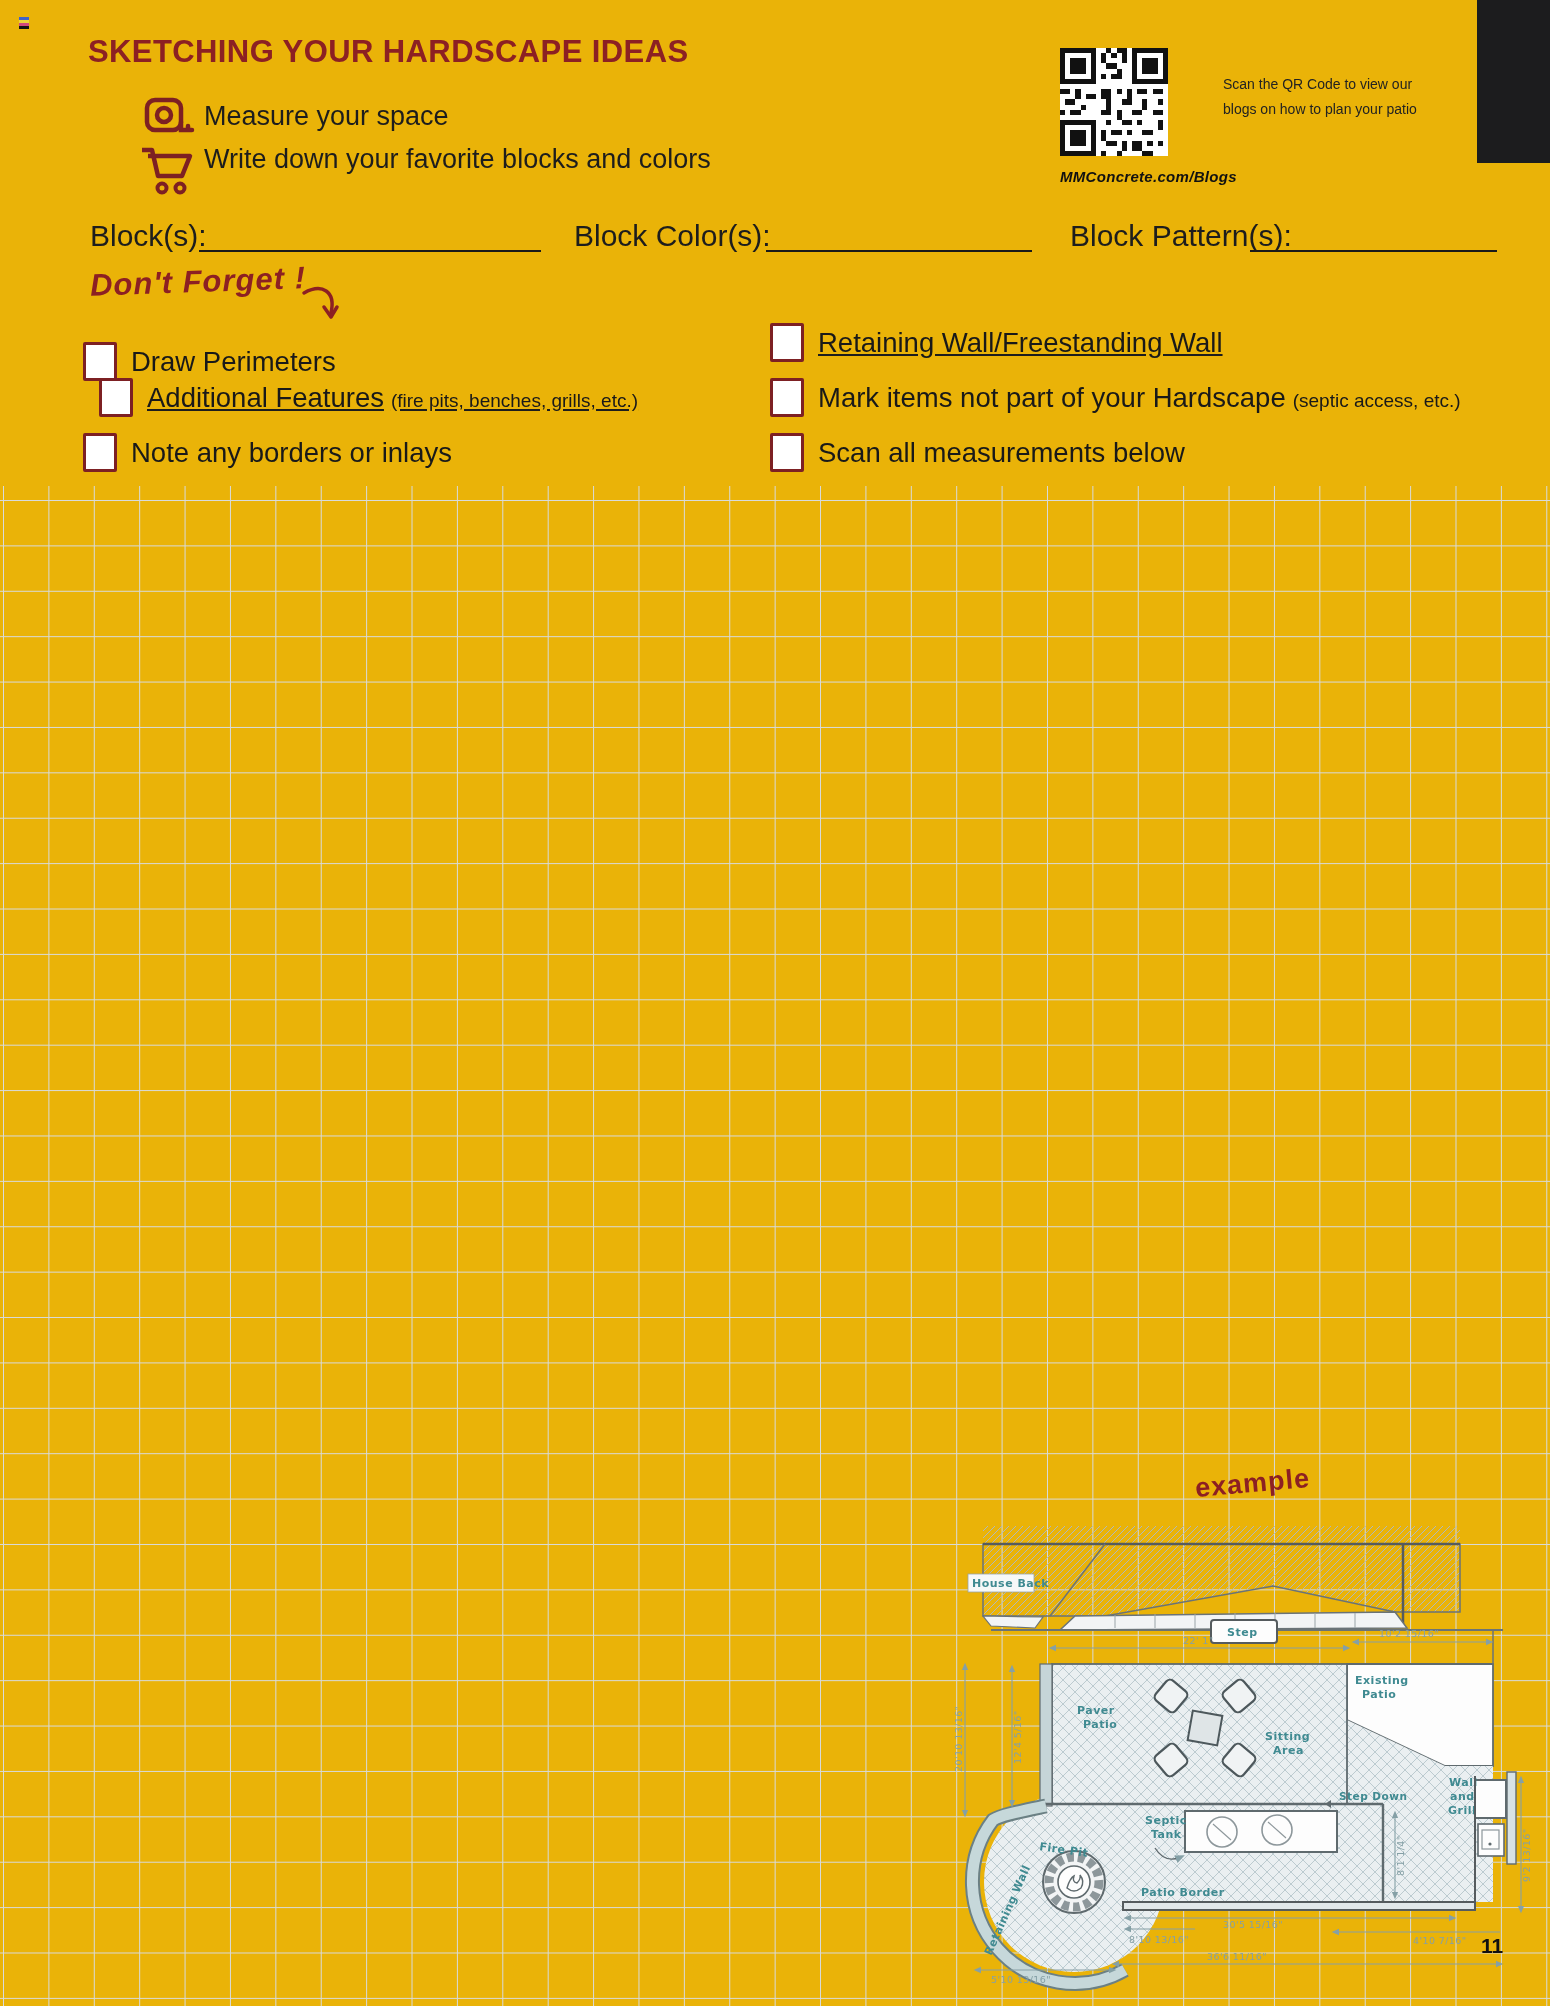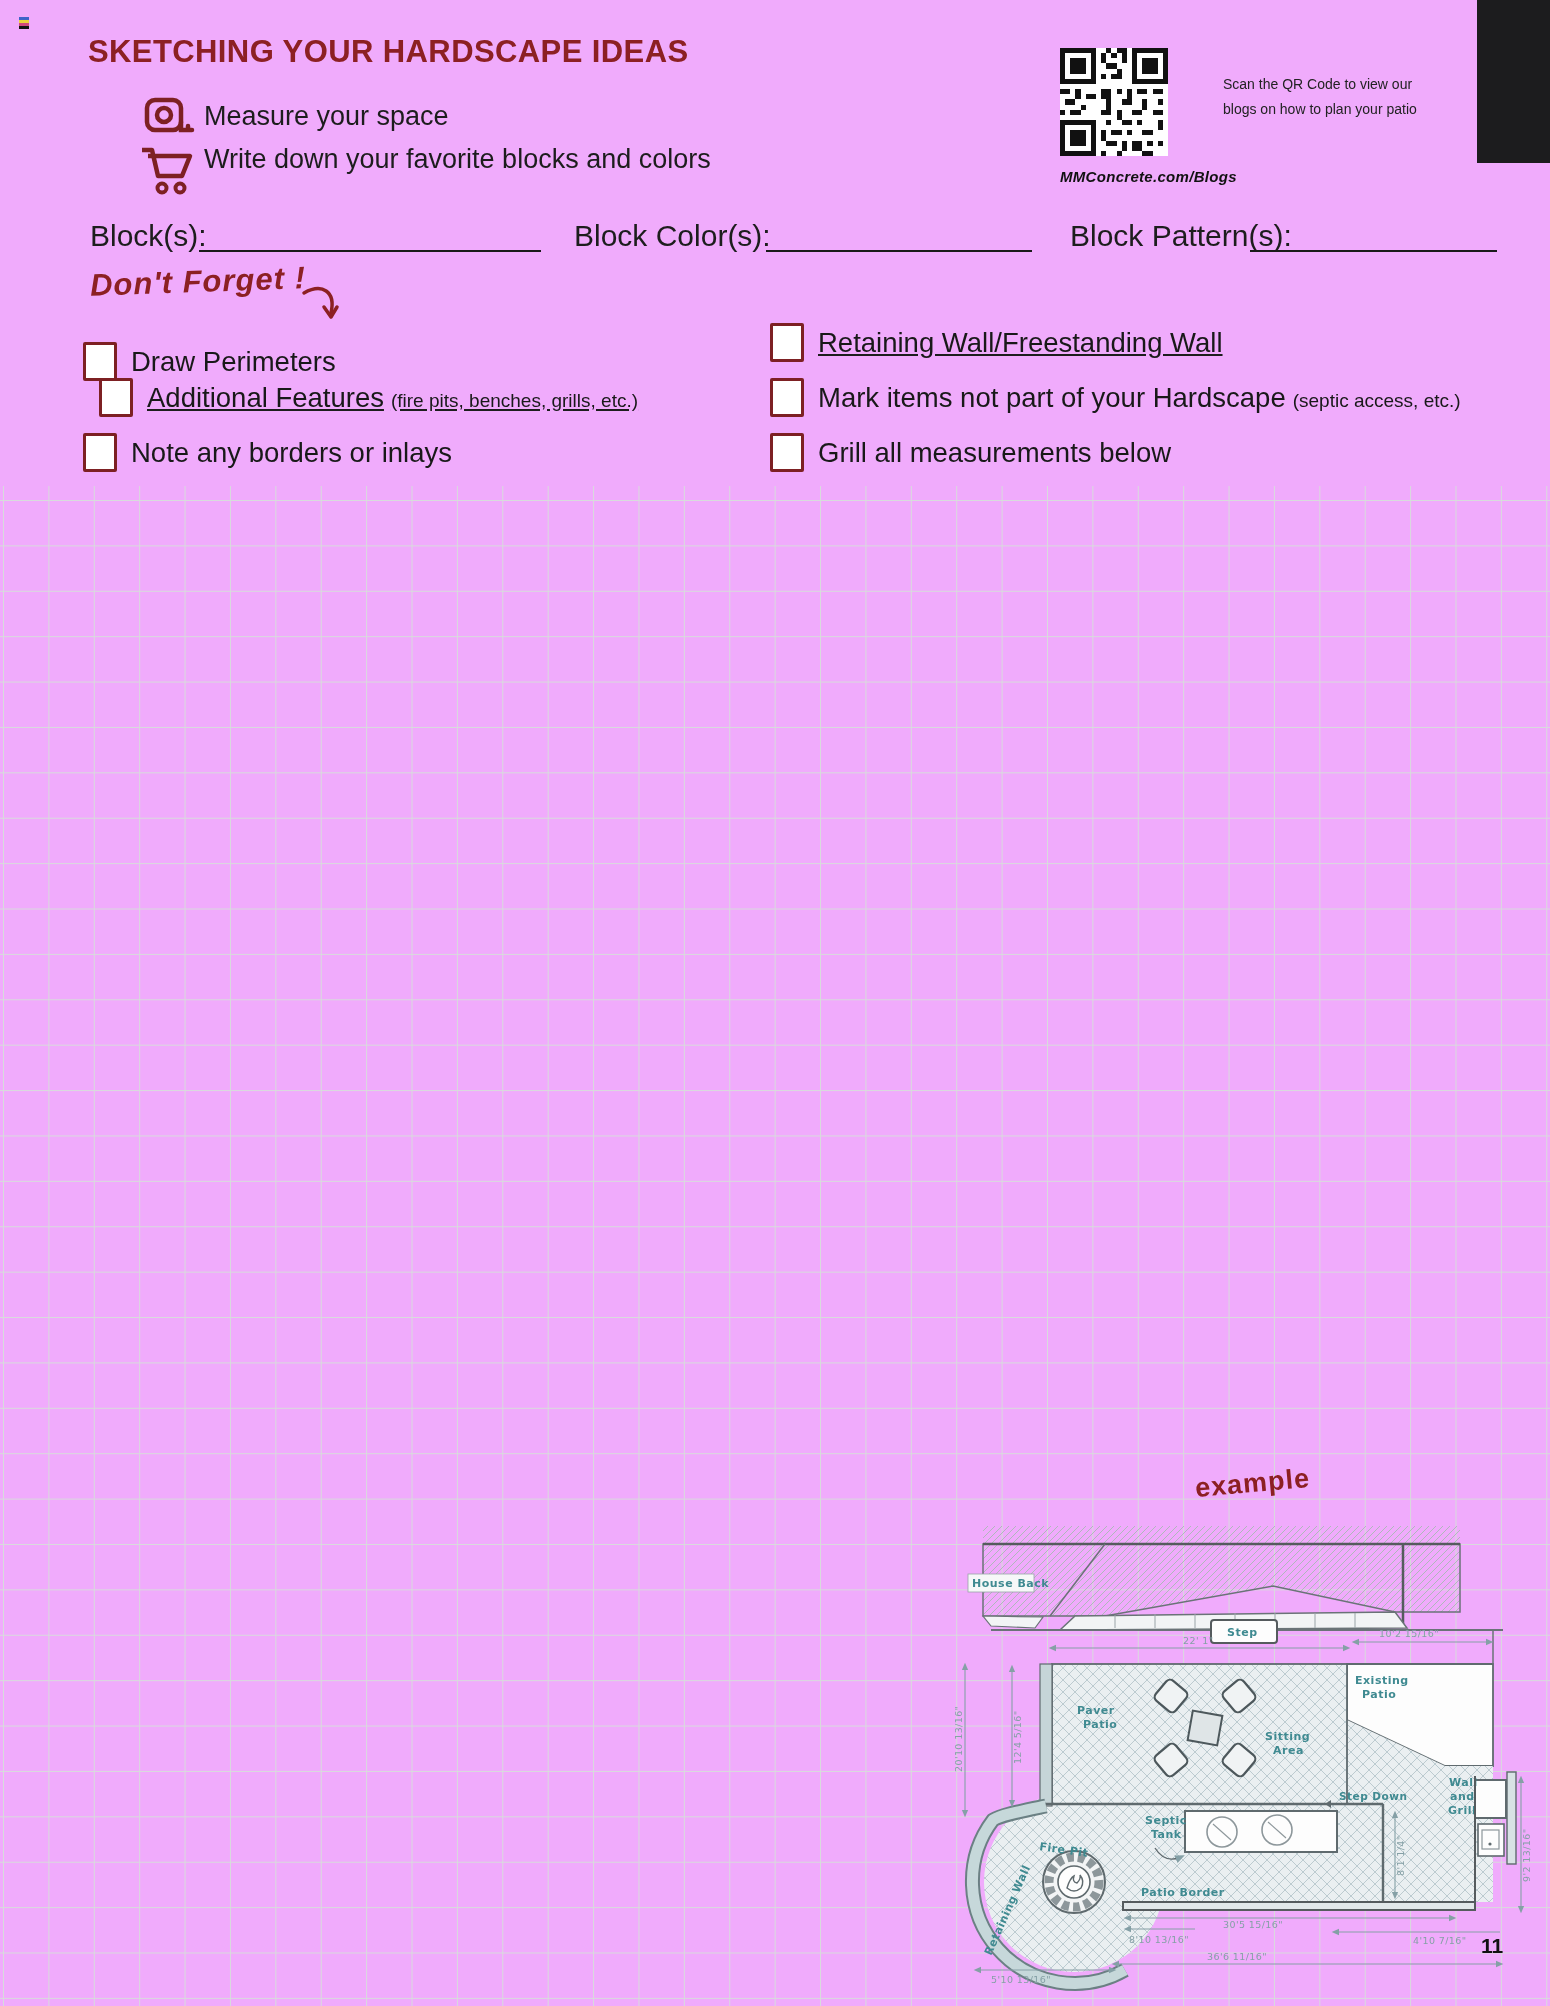--- a/index.html
+++ b/index.html
@@ -1,16 +1,16 @@
 <!DOCTYPE html>
 <html><head>
 <meta charset="utf-8">
 <style>
   html,body{margin:0;padding:0;background:#fff;}
-  .page{position:relative;width:1550px;height:2006px;background:#f0abfc;overflow:hidden;
+  .page{position:relative;width:1550px;height:2006px;background:#eab308;overflow:hidden;
         font-family:"Liberation Sans",sans-serif;color:#1d1d1d;}
   .abs{position:absolute;}
 
   
   .regmark{left:19px;top:17px;width:10px;height:12px;display:flex;flex-direction:column;}
   .regmark div{flex:1;}
 
   
   .title{left:88px;top:34px;font-size:31px;font-weight:700;color:#8c2023;letter-spacing:.4px;}
   .bullet-text{font-size:27px;color:#1d1d1d;}
@@ -175,21 +175,21 @@
   <div class="chk-row" style="left:770px;top:323px;text-decoration:underline;">
     <div class="chk-box"></div>
     <div class="chk-label"><span>Retaining Wall/Freestanding Wall</span></div>
   </div>
   <div class="chk-row" style="left:770px;top:378px;">
     <div class="chk-box"></div>
     <div class="chk-label"><span>Mark items not part of your Hardscape</span><span class="chk-note">(septic access, etc.)</span></div>
   </div>
   <div class="chk-row" style="left:770px;top:433px;">
     <div class="chk-box"></div>
-    <div class="chk-label"><span>Grill all measurements below</span></div>
+    <div class="chk-label"><span>Scan all measurements below</span></div>
   </div>
 
   <div class="abs example">example</div>
 
   <svg class="abs" style="left:955px;top:1524px;" width="595" height="482" viewBox="0 0 595 482">
     <defs>
       <pattern id="h1" width="7" height="7" patternUnits="userSpaceOnUse">
         <path d="M0,7 L7,0" stroke="#b0b8bc" stroke-width="1"></path>
       </pattern>
       <pattern id="h2" width="12" height="12" patternUnits="userSpaceOnUse">

